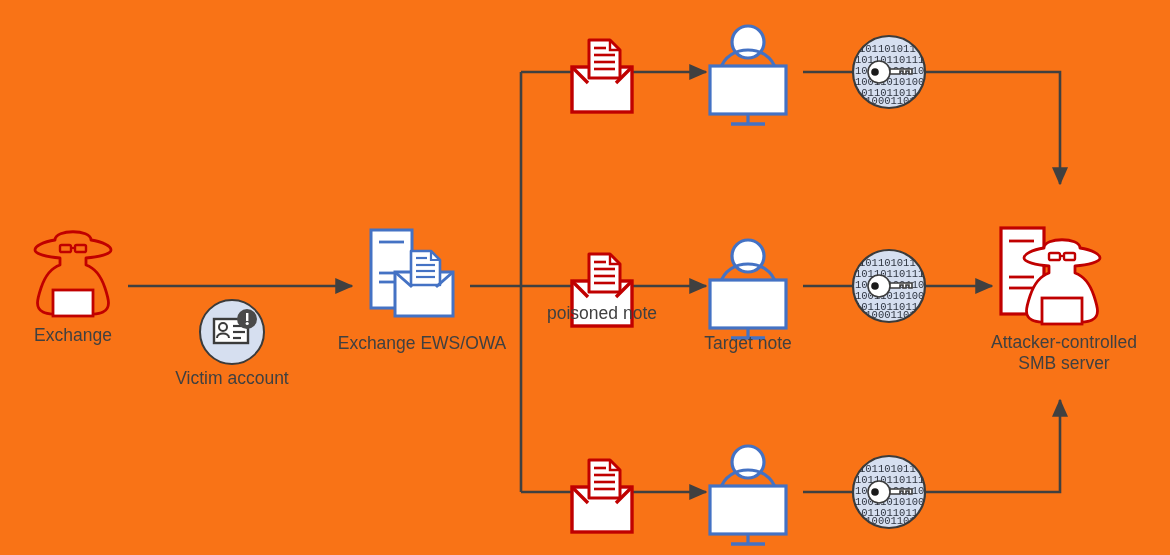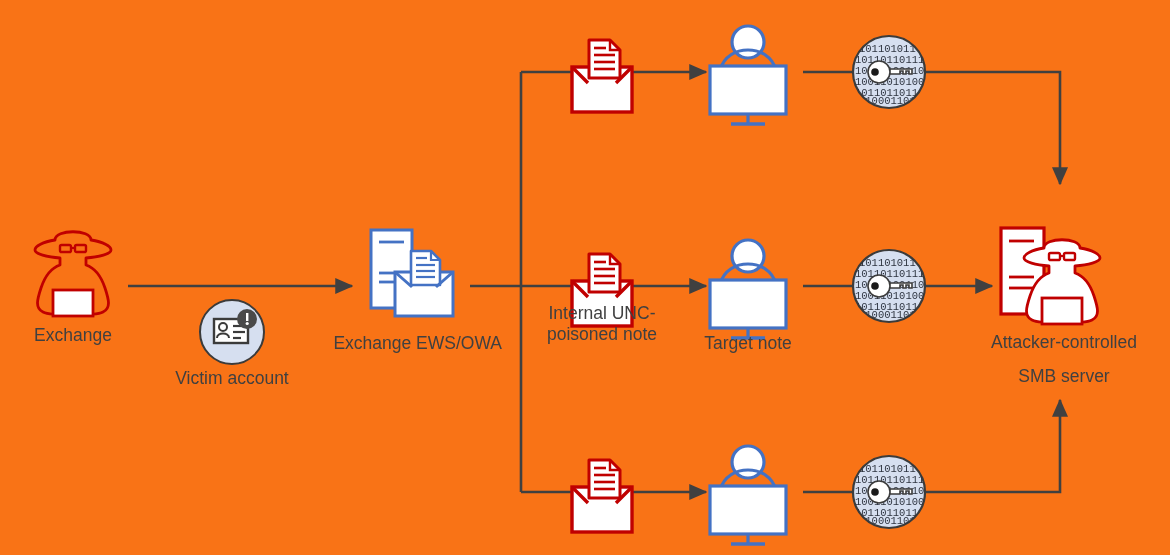--- a/index.html
+++ b/index.html
@@ -285,28 +285,27 @@
         <line x1="-2" y1="-30" x2="2" y2="-30" stroke="#C00000" stroke-width="2.2"></line>
         <rect x="-20" y="12" width="40" height="26" fill="#ffffff" stroke="#C00000" stroke-width="2.8"></rect>
       </g>
     </g>
   </svg>
 
   <div class="node-label" style="left:13px; top:325px; width:120px;">Exchange</div>
 
   <div class="node-label" style="left:162px; top:368px; width:140px;">Victim account</div>
 
-  <div class="node-label" style="left:322px; top:333px; width:180px;text-align:right;">Exchange EWS/OWA</div>
+  <div class="node-label" style="left:332px; top:333px; width:180px;">Exchange EWS/OWA</div>
 
   <div style="position:absolute; left:522px; top:303px; width:160px; text-align:center;">
-    <div class="node-label" style="position:static; width:100%;">Internal UNC-</div>
     <div class="node-label" style="position:static; width:100%;">poisoned note</div>
   </div>
 
   <div class="node-label" style="left:688px; top:333px; width:120px;">Target note</div>
 
 
   <div style="position:absolute; left:958px; top:332px; width:212px; text-align:center;">
     <div class="node-label" style="position:static; width:100%;">Attacker-controlled</div>
-    <div class="node-label" style="position:static; width:100%;margin-top:13px;">SMB server</div>
+    <div class="node-label" style="position:static; width:100%;">SMB server</div>
   </div>
 
 </div>
 
 </body></html>

